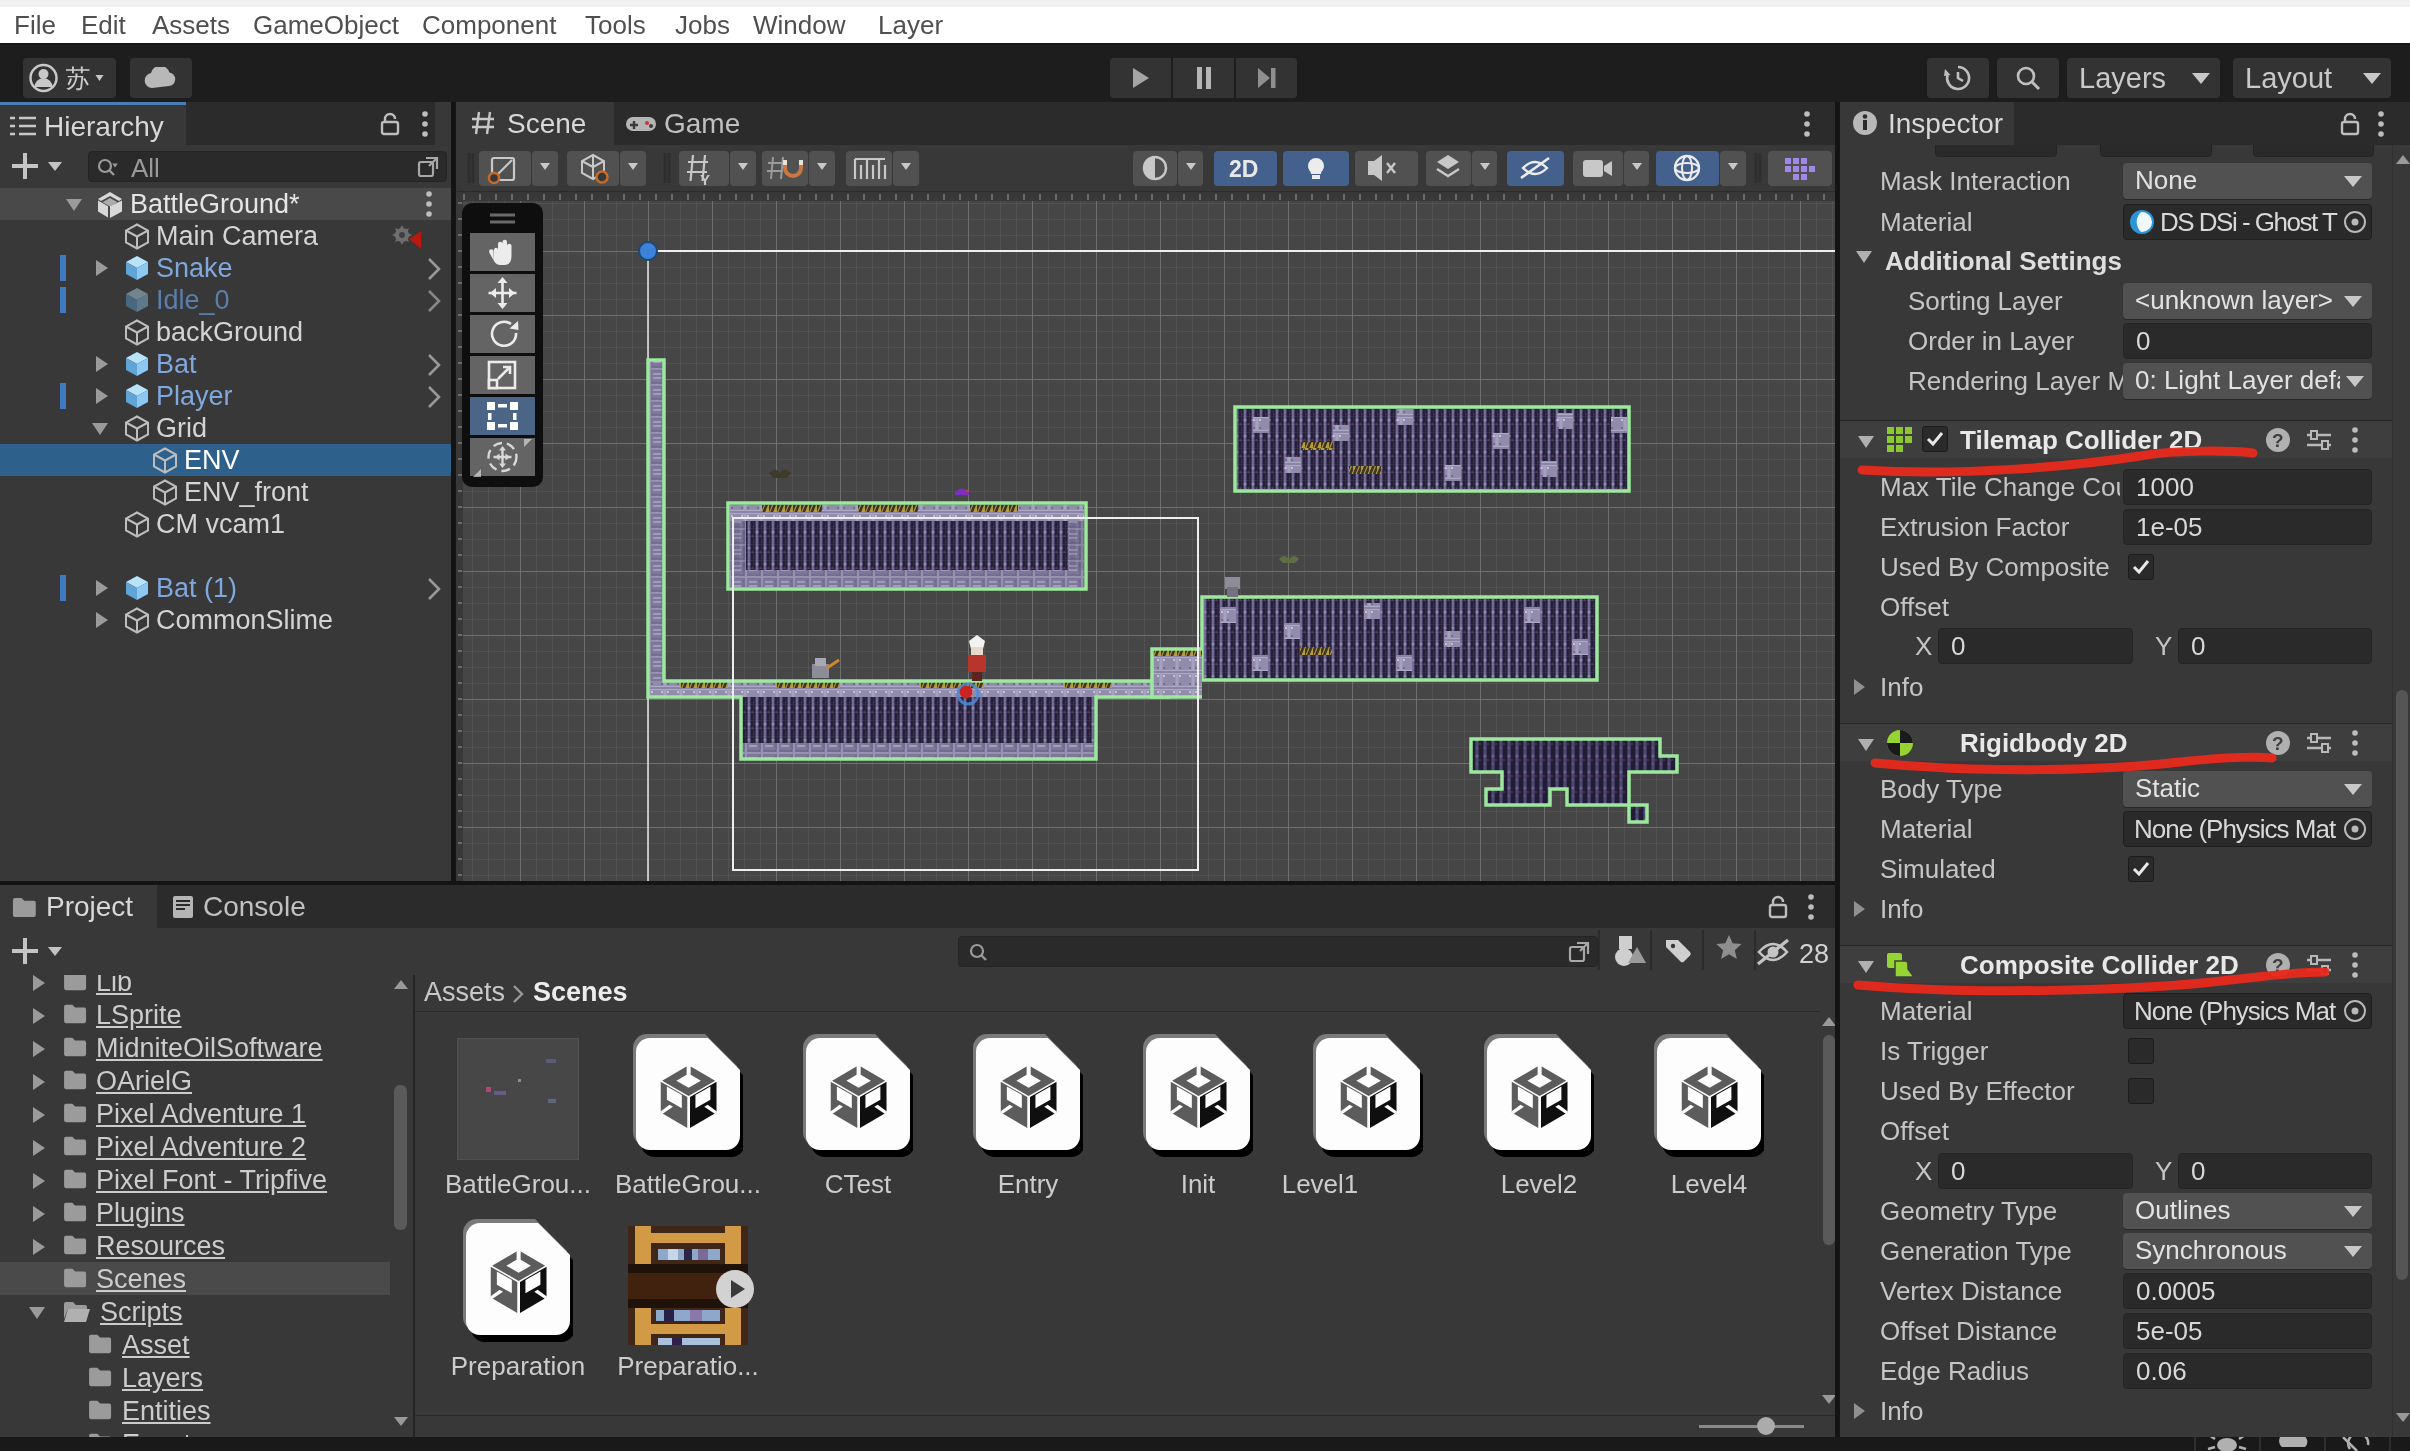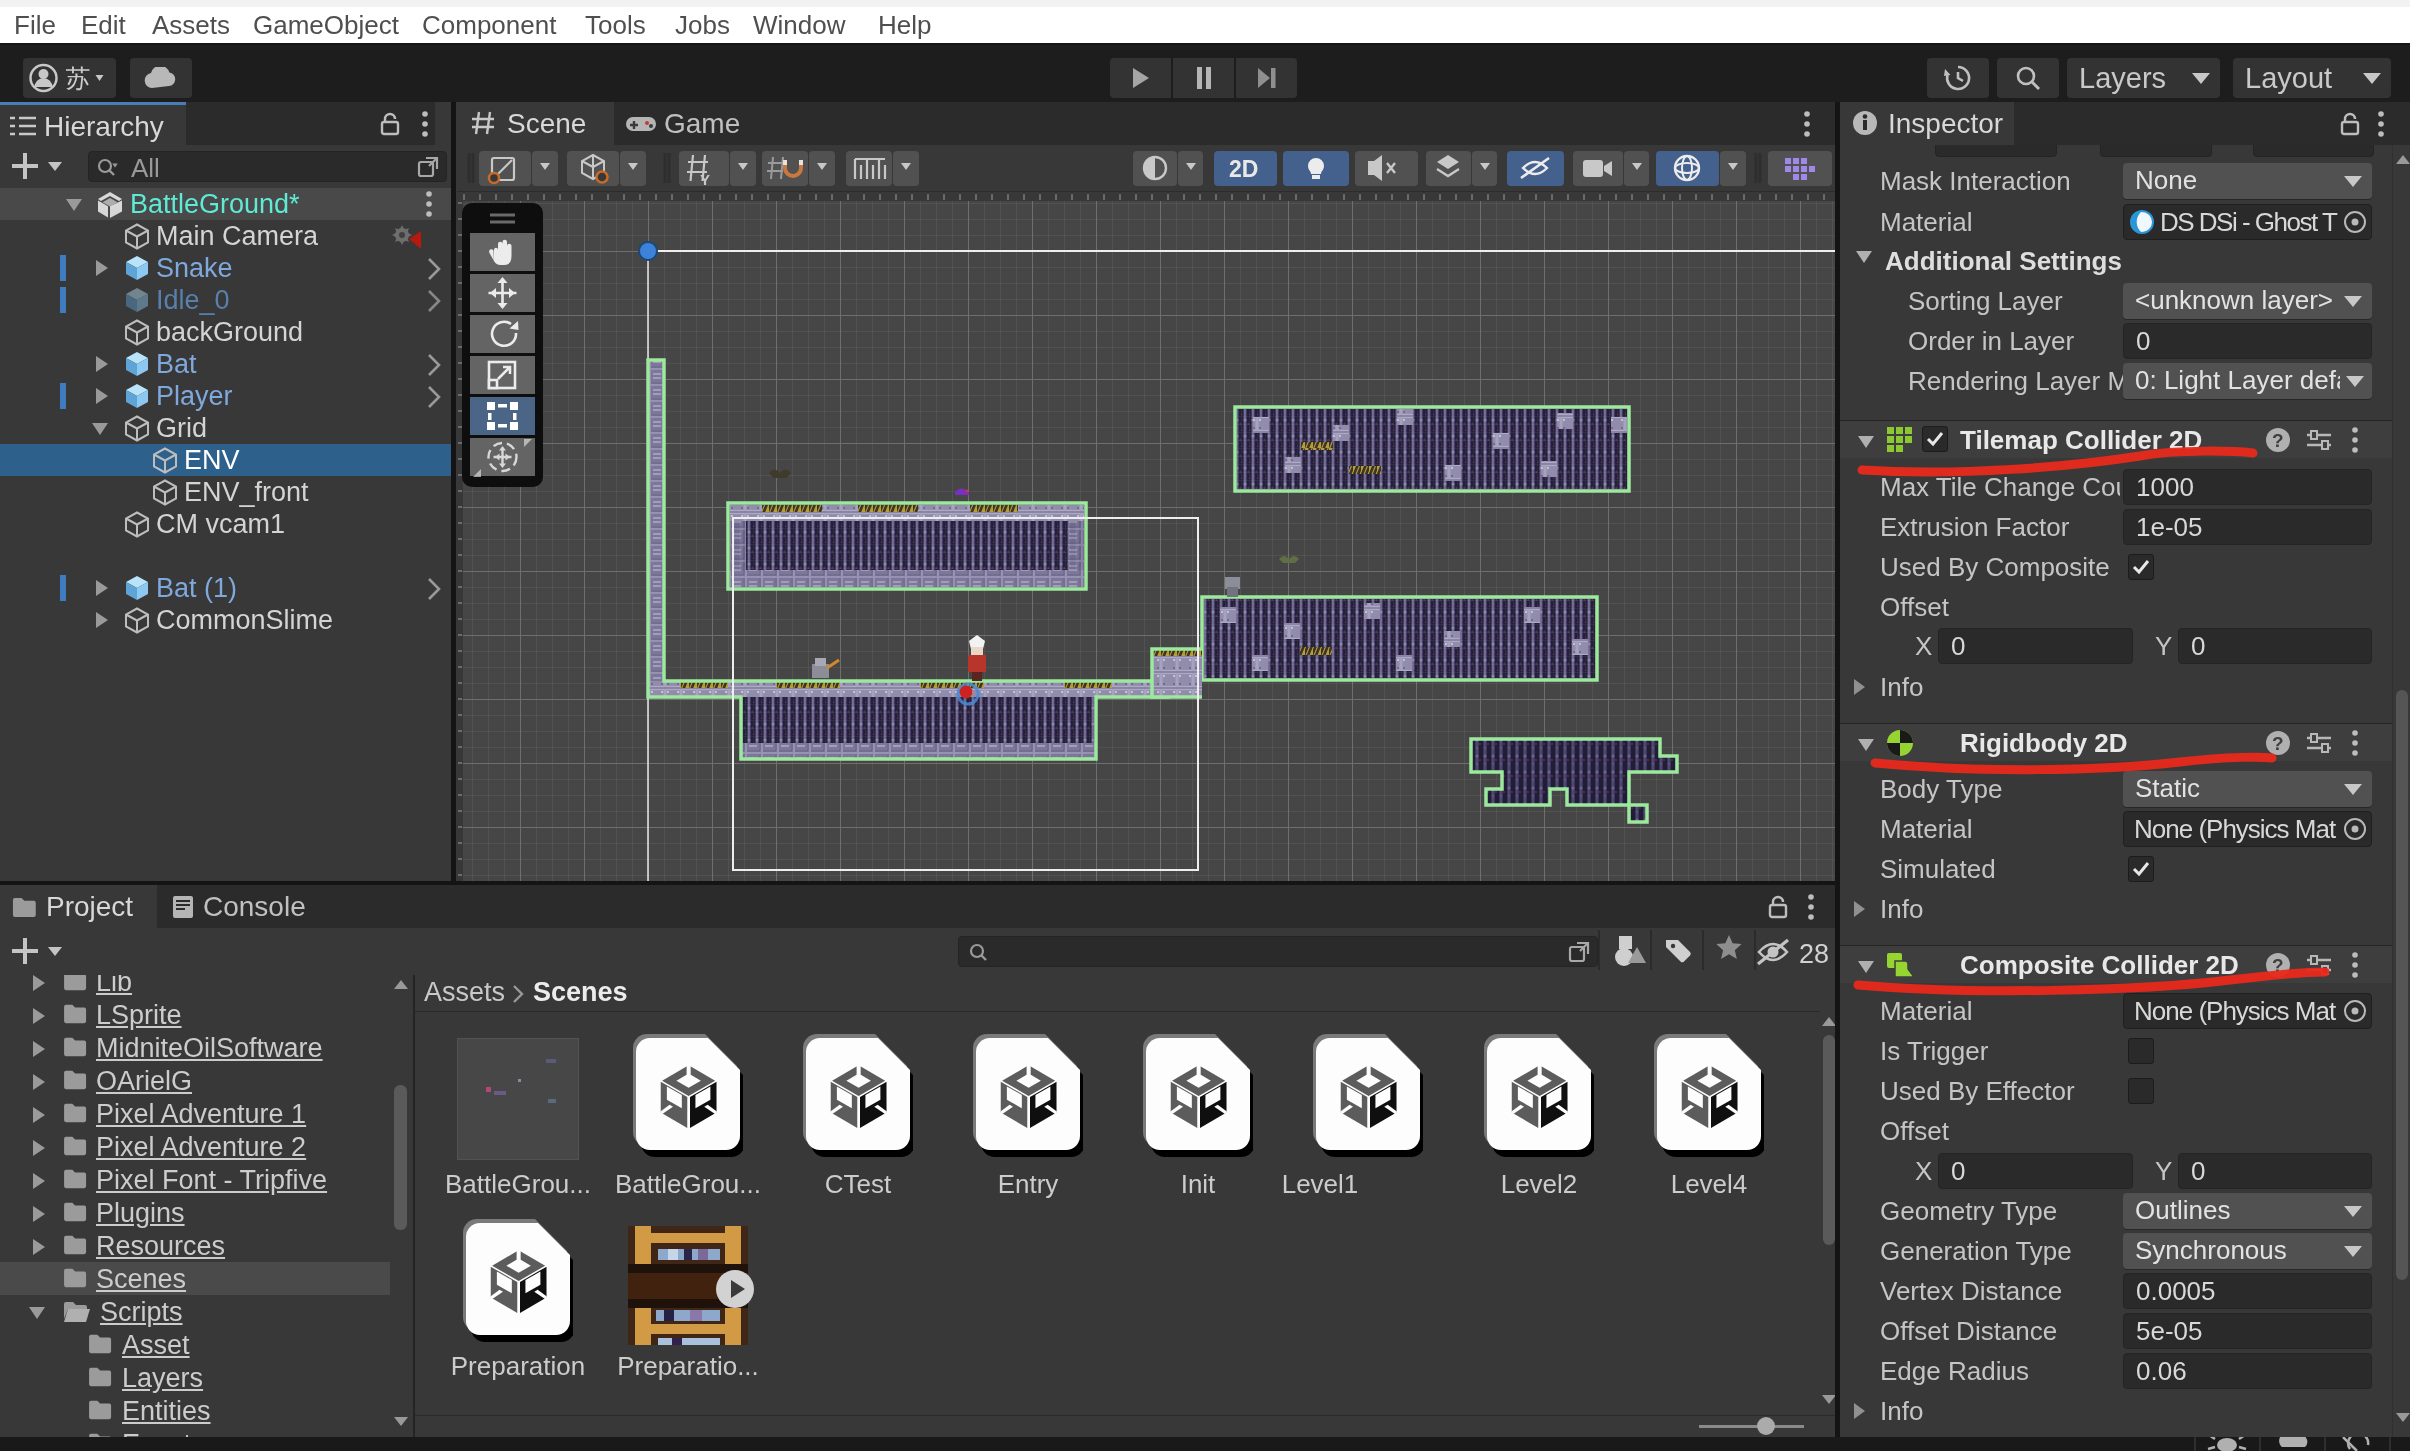--- a/index.html
+++ b/index.html
@@ -92,21 +92,21 @@
 </svg>
 <div id="menubar">
   <span style="left:14px">File</span>
     <span style="left:81px">Edit</span>
   <span style="left:152px">Assets</span>
     <span style="left:253px">GameObject</span>
   <span style="left:422px">Component</span>
     <span style="left:585px">Tools</span>
   <span style="left:675px">Jobs</span>
     <span style="left:753px">Window</span>
-  <span style="left:878px">Help</span>
+  <span style="left:878px">Layer</span>
 </div>
 <div id="toolbar">
 
   <div class="tbtn" style="left:23px; width:93px;">
     <svg width="93" height="40" viewBox="0 0 93 40">
       <circle cx="20" cy="20" r="13" fill="none" stroke="#c8c8c8" stroke-width="2.5"></circle>
       <circle cx="20" cy="16" r="5" fill="#c8c8c8"></circle>
       <path d="M11 29 a9 9 0 0 1 18 0" fill="#c8c8c8"></path>
       <text x="42" y="29" font-size="25" fill="#cccccc" font-family="Liberation Sans">苏</text>
       <path d="M72 17 l8 0 l-4 6 z" fill="#c8c8c8"></path>
@@ -198,21 +198,21 @@
       <path d="M10 3 h11 v11" fill="none" stroke="#a8a8a8" stroke-width="2.2"></path>
       <path d="M21 3 l-8 8" stroke="#a8a8a8" stroke-width="2.2"></path>
     </svg>
   </div>
   <div id="htree" style="position:absolute;left:0;top:86px;width:455px;height:697px;font-size:27px;color:#d4d4d4;">
     <div class="hrow" style="top:0; background:#494949;">
       <div class="expo" style="left:66px;"></div>
       <svg class="hicon" width="28" height="28" viewBox="0 0 28 28" style="left:96px;">
           <use href="#ulogo"></use>
         </svg>
-      <span style="left:130px; color:#5eead4;">BattleGround*</span>
+      <span style="left:130px; color:#e5e5e5;">BattleGround*</span>
       <svg width="6" height="26" viewBox="0 0 6 26" style="position:absolute;left:426px;top:3px;">
         <circle cx="3" cy="3" r="2.8" fill="#bdbdbd"></circle>
           <circle cx="3" cy="13" r="2.8" fill="#bdbdbd"></circle>
           <circle cx="3" cy="23" r="2.8" fill="#bdbdbd"></circle>
       </svg>
     </div>
     <div class="hrow" style="top:32px;padding-left:32px;">
       <svg class="hicon" width="26" height="27" viewBox="0 0 26 27" style="left:124px;">
           <use href="#cubeo"></use>
         </svg>

